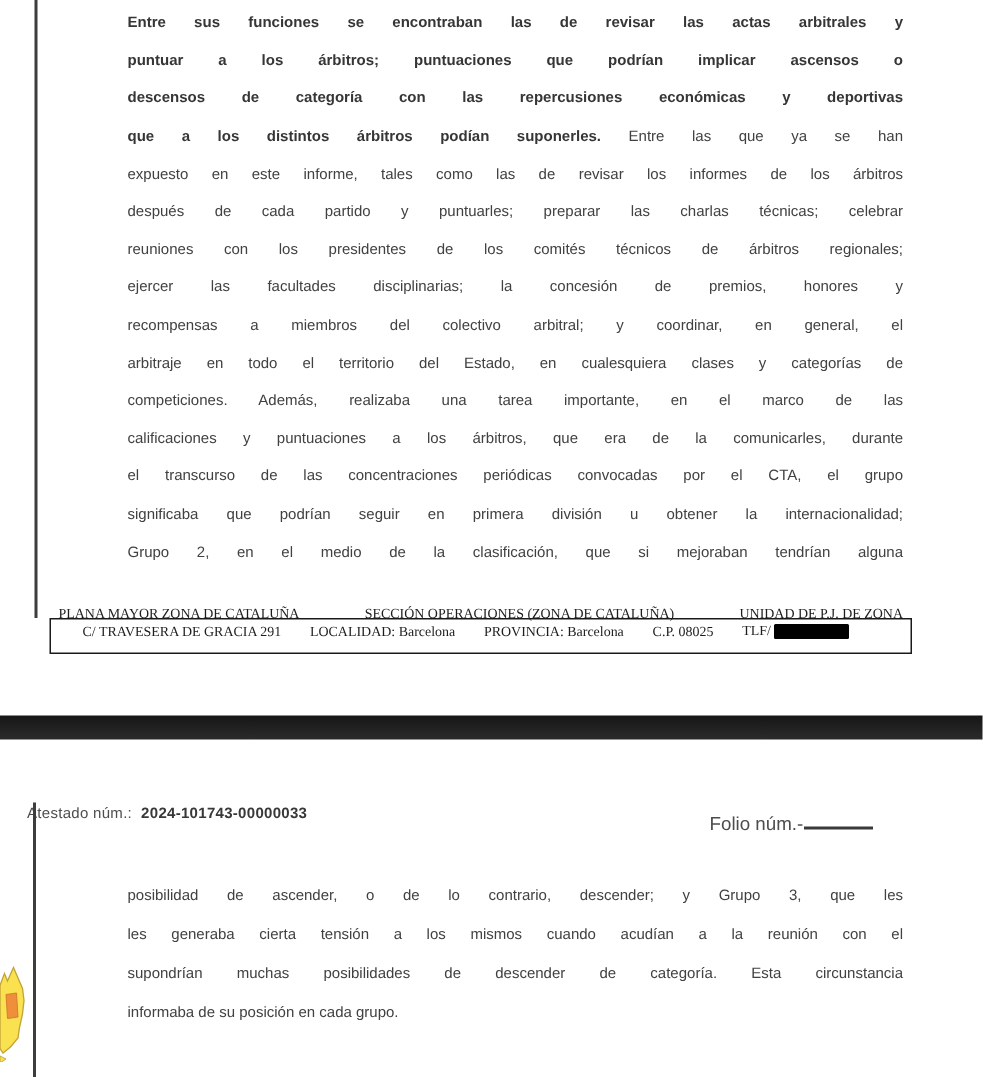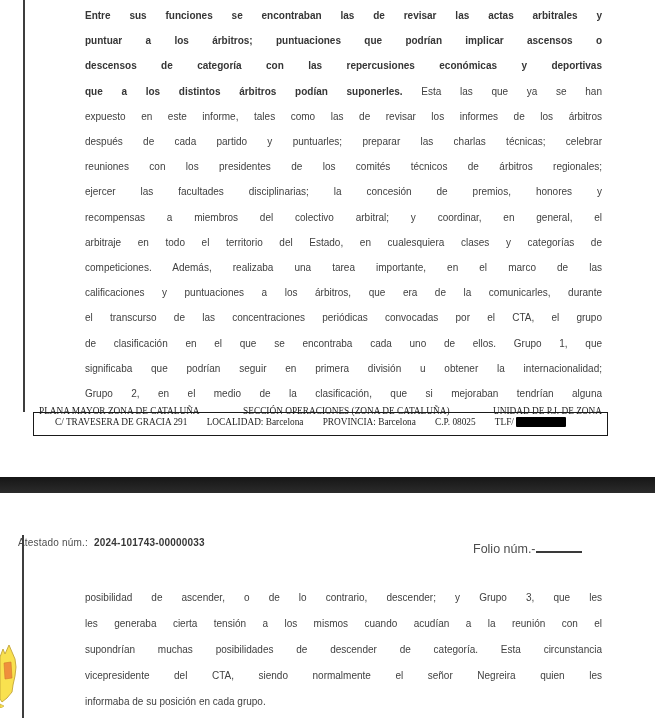--- a/index.html
+++ b/index.html
@@ -69,32 +69,31 @@
 <body>
 
 <div class="vrule" id="rule-p1"></div>
 
 <div class="para" id="para-p1">
   <div class="line bold">Entre sus funciones se encontraban las de revisar las actas arbitrales y</div>
   <div class="line bold">puntuar a los árbitros; puntuaciones que podrían implicar ascensos o</div>
   <div class="line bold">descensos de categoría con las repercusiones económicas y deportivas</div>
   <div class="line">
     <span class="bold">que a los distintos árbitros podían suponerles.</span>
-    <span>Esta las que ya se han</span>
+    <span>Entre las que ya se han</span>
   </div>
   <div class="line">expuesto en este informe, tales como las de revisar los informes de los árbitros</div>
   <div class="line">después de cada partido y puntuarles; preparar las charlas técnicas; celebrar</div>
   <div class="line">reuniones con los presidentes de los comités técnicos de árbitros regionales;</div>
   <div class="line">ejercer las facultades disciplinarias; la concesión de premios, honores y</div>
   <div class="line">recompensas a miembros del colectivo arbitral; y coordinar, en general, el</div>
   <div class="line">arbitraje en todo el territorio del Estado, en cualesquiera clases y categorías de</div>
   <div class="line">competiciones. Además, realizaba una tarea importante, en el marco de las</div>
   <div class="line">calificaciones y puntuaciones a los árbitros, que era de la comunicarles, durante</div>
   <div class="line">el transcurso de las concentraciones periódicas convocadas por el CTA, el grupo</div>
-  <div class="line">de clasificación en el que se encontraba cada uno de ellos. Grupo 1, que</div>
   <div class="line">significaba que podrían seguir en primera división u obtener la internacionalidad;</div>
   <div class="line">Grupo 2, en el medio de la clasificación, que si mejoraban tendrían alguna</div>
 </div>
 
 <div id="footer-box">
   <div class="footer-row">
     <span>PLANA MAYOR ZONA DE CATALUÑA</span>
     <span>SECCIÓN OPERACIONES (ZONA DE CATALUÑA)</span>
     <span>UNIDAD DE P.J. DE ZONA</span>
   </div>
@@ -116,21 +115,20 @@
 <div id="folio">
   <span>Folio núm.-</span><span class="blank"></span>
 </div>
 
 <div class="vrule" id="rule-p2"></div>
 
 <div class="para" id="para-p2">
   <div class="line">posibilidad de ascender, o de lo contrario, descender; y Grupo 3, que les</div>
   <div class="line">les generaba cierta tensión a los mismos cuando acudían a la reunión con el</div>
   <div class="line">supondrían muchas posibilidades de descender de categoría. Esta circunstancia</div>
-  <div class="line">vicepresidente del CTA, siendo normalmente el señor Negreira quien les</div>
   <div class="line lastline">informaba de su posición en cada grupo.</div>
 </div>
 
 <svg id="sticker" viewBox="0 0 19 64" xmlns="http://www.w3.org/2000/svg">
   <path d="M0,13 L3,5 L5,10 L9,1 L12,8 L15,15 L16,23 L15,32 L13,41 L12,48 L7,54 L2,58 L0,55 Z" fill="#f9e14f" stroke="#c3a438" stroke-width="0.9"></path>
   <path d="M4,19 L11,18 L12,34 L5,35 Z" fill="#ef8f3c" stroke="#d2782a" stroke-width="0.6"></path>
   <path d="M0,60 L4,62 L1,64 L0,64 Z" fill="#f9e14f" stroke="#c3a438" stroke-width="0.6"></path>
 </svg>
 
 </body></html>

